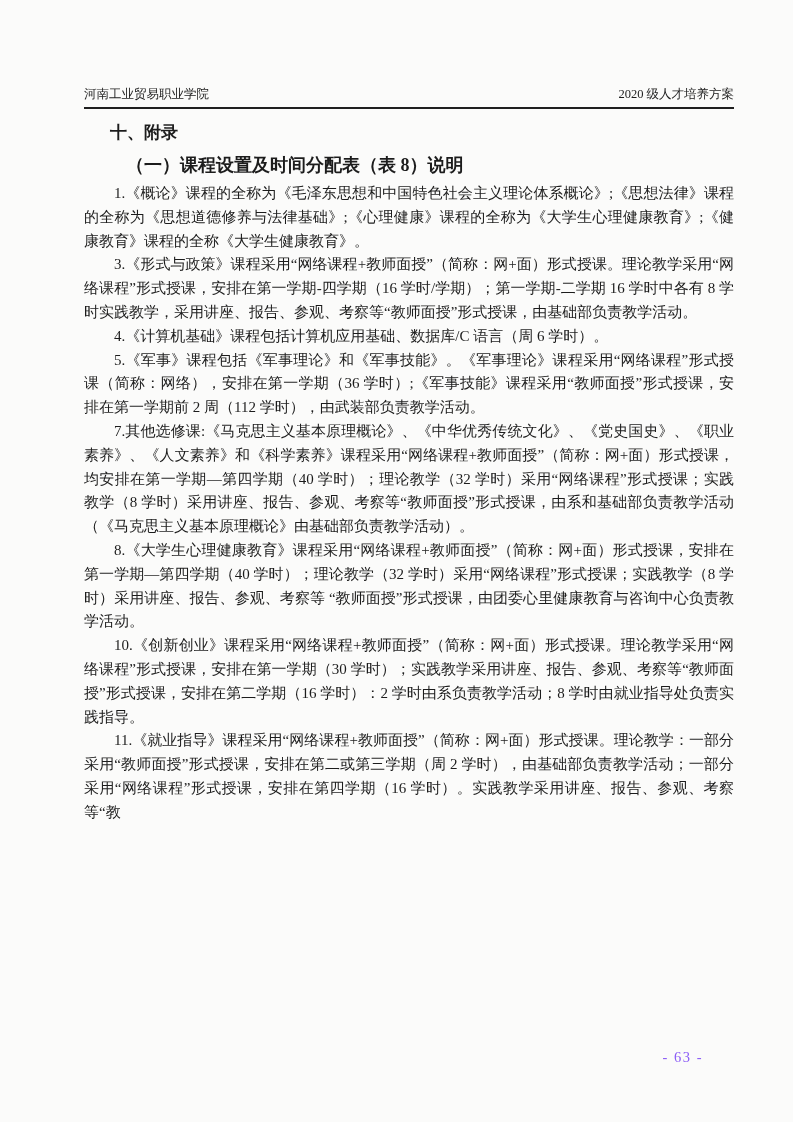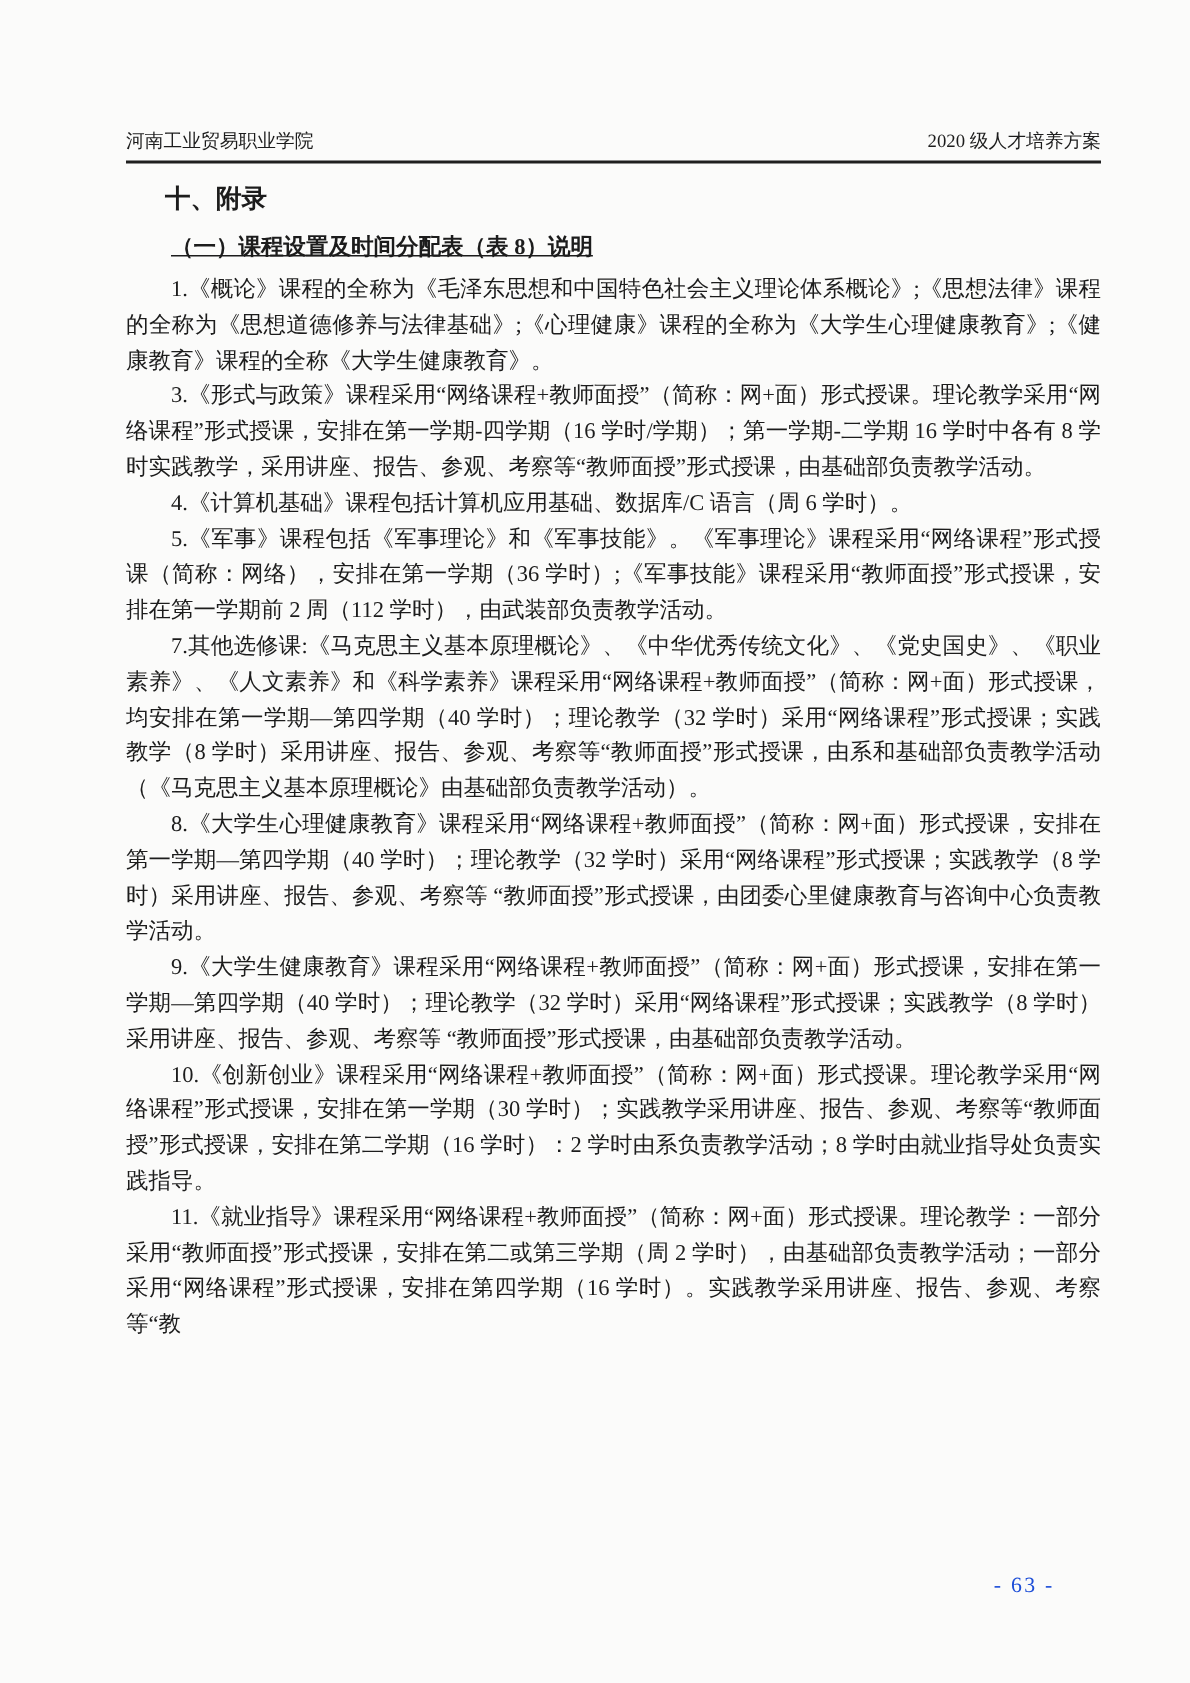--- a/index.html
+++ b/index.html
@@ -41,43 +41,42 @@
     line-height: 24px;
     text-align: justify;
   }
   .section-title {
     margin: 14px 0 0 26px;
     font-size: 17px;
     line-height: 20px;
     font-weight: bold;
   }
   .subsection-title {
-    margin: 12px 0 0 30px;
-    font-size: 15px;
+    margin: 12px 0 0 42px;
+    font-size: 18px;
     line-height: 20px;
     font-weight: bold;
-    text-decoration: underline;
   }
   .items {
     margin-top: 7px;
   }
   .items p {
     margin: 0;
     text-indent: 2em;
     font-size: 15px;
     line-height: 23.8px;
     text-align: justify;
   }
   .page-number {
     position: absolute;
     top: 1035px;
     right: 90px;
     font-size: 14.5px;
     letter-spacing: 1.5px;
-    color: #1d4ed8;
+    color: #8b5cf6;
   }
 </style>
 </head>
 <body>
 
 <div class="page">
   <div class="content">
 
     <div class="header-row">
       <span>河南工业贸易职业学院</span>
@@ -89,21 +88,20 @@
 
     <div class="subsection-title">（一）课程设置及时间分配表（表 8）说明</div>
 
     <div class="items">
       <p>1.《概论》课程的全称为《毛泽东思想和中国特色社会主义理论体系概论》;《思想法律》课程的全称为《思想道德修养与法律基础》;《心理健康》课程的全称为《大学生心理健康教育》;《健康教育》课程的全称《大学生健康教育》。</p>
       <p>3.《形式与政策》课程采用“网络课程+教师面授”（简称：网+面）形式授课。理论教学采用“网络课程”形式授课，安排在第一学期-四学期（16 学时/学期）；第一学期-二学期 16 学时中各有 8 学时实践教学，采用讲座、报告、参观、考察等“教师面授”形式授课，由基础部负责教学活动。</p>
       <p>4.《计算机基础》课程包括计算机应用基础、数据库/C 语言（周 6 学时）。</p>
       <p>5.《军事》课程包括《军事理论》和《军事技能》。《军事理论》课程采用“网络课程”形式授课（简称：网络），安排在第一学期（36 学时）;《军事技能》课程采用“教师面授”形式授课，安排在第一学期前 2 周（112 学时），由武装部负责教学活动。</p>
       <p>7.其他选修课:《马克思主义基本原理概论》、《中华优秀传统文化》、《党史国史》、《职业素养》、《人文素养》和《科学素养》课程采用“网络课程+教师面授”（简称：网+面）形式授课，均安排在第一学期—第四学期（40 学时）；理论教学（32 学时）采用“网络课程”形式授课；实践教学（8 学时）采用讲座、报告、参观、考察等“教师面授”形式授课，由系和基础部负责教学活动（《马克思主义基本原理概论》由基础部负责教学活动）。</p>
       <p>8.《大学生心理健康教育》课程采用“网络课程+教师面授”（简称：网+面）形式授课，安排在第一学期—第四学期（40 学时）；理论教学（32 学时）采用“网络课程”形式授课；实践教学（8 学时）采用讲座、报告、参观、考察等 “教师面授”形式授课，由团委心里健康教育与咨询中心负责教学活动。</p>
-      <p>9.《大学生健康教育》课程采用“网络课程+教师面授”（简称：网+面）形式授课，安排在第一学期—第四学期（40 学时）；理论教学（32 学时）采用“网络课程”形式授课；实践教学（8 学时）采用讲座、报告、参观、考察等 “教师面授”形式授课，由基础部负责教学活动。</p>
       <p>10.《创新创业》课程采用“网络课程+教师面授”（简称：网+面）形式授课。理论教学采用“网络课程”形式授课，安排在第一学期（30 学时）；实践教学采用讲座、报告、参观、考察等“教师面授”形式授课，安排在第二学期（16 学时）：2 学时由系负责教学活动；8 学时由就业指导处负责实践指导。</p>
       <p>11.《就业指导》课程采用“网络课程+教师面授”（简称：网+面）形式授课。理论教学：一部分采用“教师面授”形式授课，安排在第二或第三学期（周 2 学时），由基础部负责教学活动；一部分采用“网络课程”形式授课，安排在第四学期（16 学时）。实践教学采用讲座、报告、参观、考察等“教</p>
     </div>
 
   </div>
 
   <div class="page-number">- 63 -</div>
 </div>
 
 </body></html>

